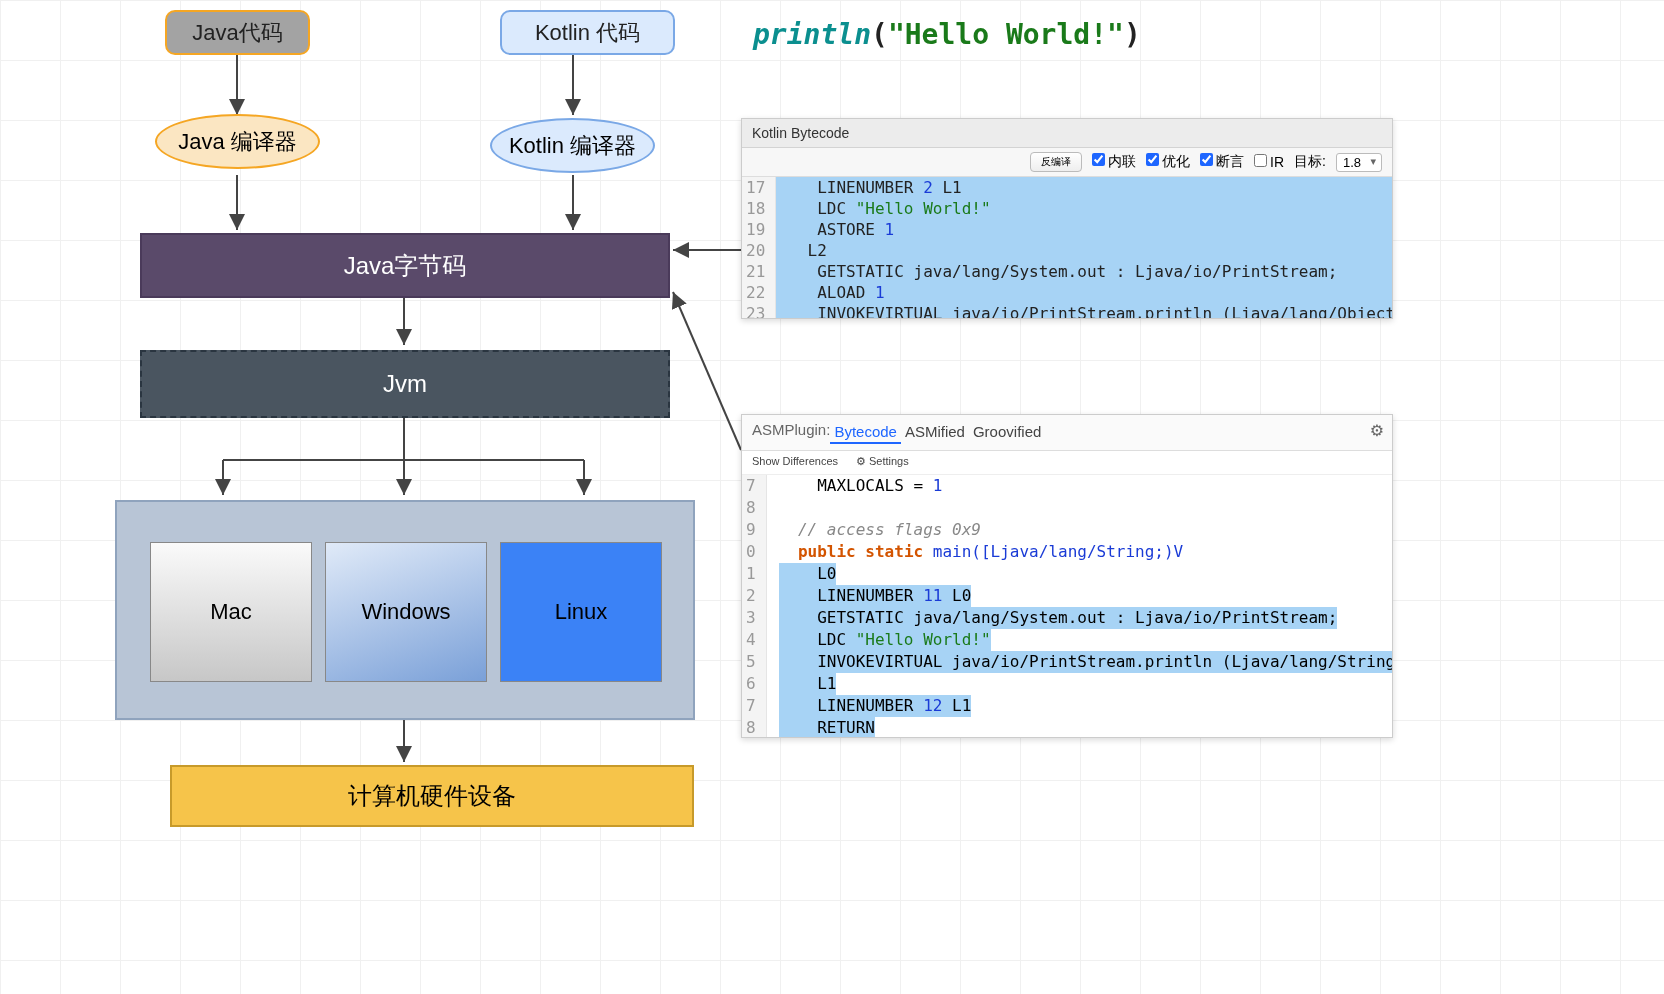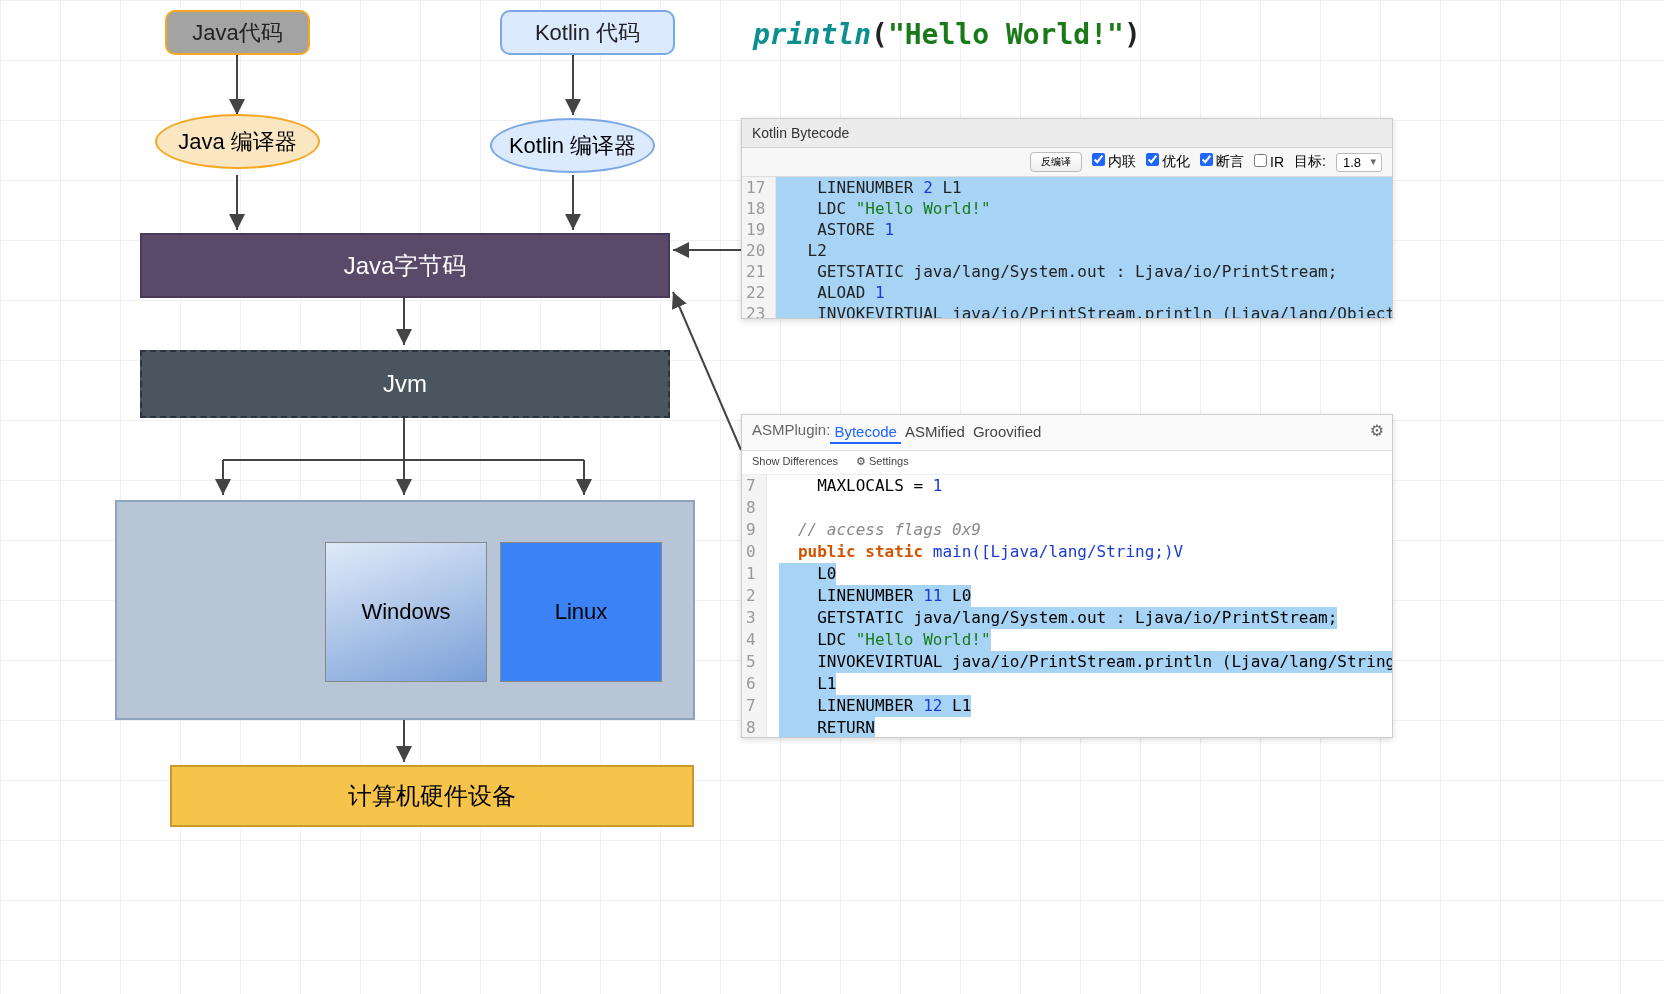--- a/index.html
+++ b/index.html
@@ -221,20 +221,23 @@
   <div class="node ellipse kotlin-comp" style="left:490px; top:118px; width:165px; height:55px;">
     <span>Kotlin 编译器</span>
   </div>
   <div class="node bytecode-box" style="left:140px; top:233px; width:530px; height:65px;">
     <span>Java字节码</span>
   </div>
   <div class="node jvm-box" style="left:140px; top:350px; width:530px; height:68px;">
     <span>Jvm</span>
   </div>
   <div class="node os-container" style="left:115px; top:500px; width:580px; height:220px;"></div>
+  <div class="os-box os-mac" style="left:150px; top:542px; width:160px; height:138px;">
+    <span>Mac</span>
+  </div>
   <div class="os-box os-win" style="left:325px; top:542px; width:160px; height:138px;">
     <span>Windows</span>
   </div>
   <div class="os-box os-linux" style="left:500px; top:542px; width:160px; height:138px;">
     <span>Linux</span>
   </div>
   <div class="node hw-box" style="left:170px; top:765px; width:524px; height:62px;">
     <span>计算机硬件设备</span>
   </div>
 

